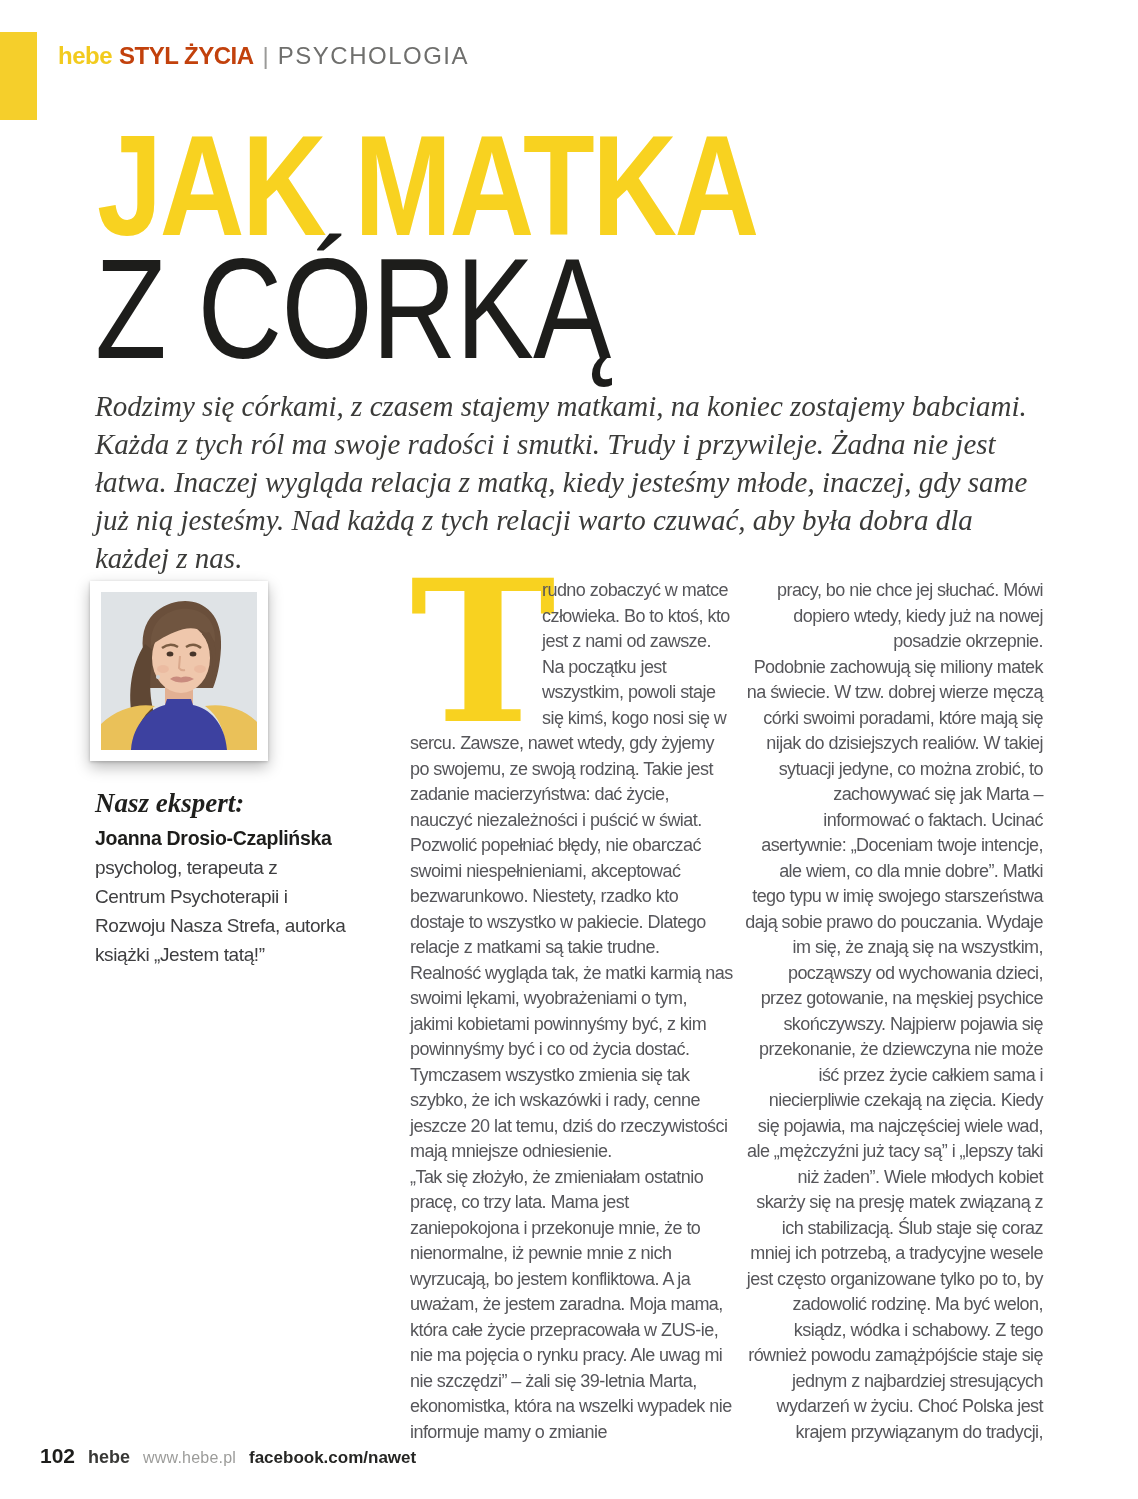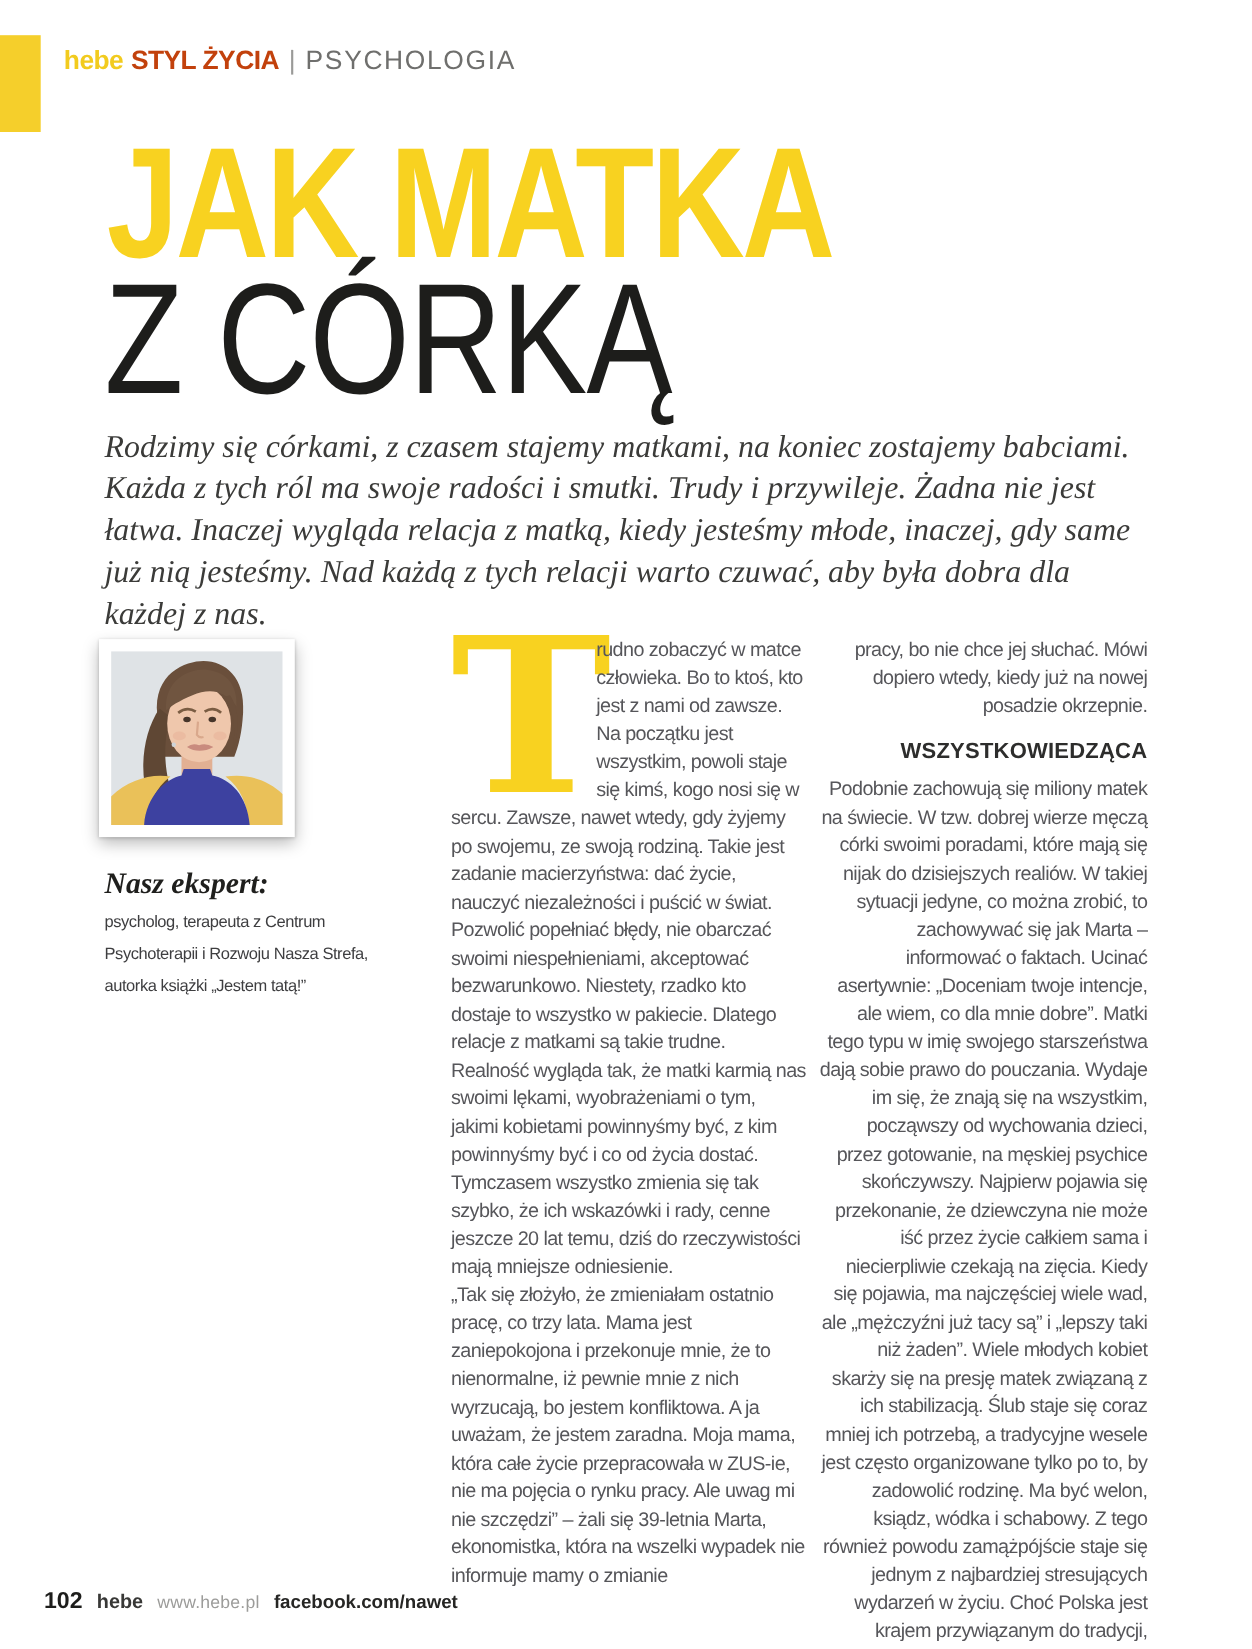--- a/index.html
+++ b/index.html
@@ -38,21 +38,21 @@
     box-shadow: 0 6px 14px rgba(0,0,0,0.28), 0 1px 3px rgba(0,0,0,0.2);
   }
   .photo svg { display: block; width: 156px; height: 158px; }
 
   
   .expert { position: absolute; left: 95px; top: 788px; width: 252px; color: #3e3e40; }
   .expert-label { font-family: "Liberation Serif", serif; font-style: italic; font-weight: bold;
                   font-size: 27px; color: #1f1f1d; margin-bottom: 5px; }
   .expert-name { font-weight: bold; font-size: 19.5px; letter-spacing: -0.3px; color: #1d1d1b;
                  line-height: 29px; }
-  .expert-bio { font-size: 15px; line-height: 29px; letter-spacing: -0.4px; }
+  .expert-bio { font-size: 19px; line-height: 29px; letter-spacing: -0.4px; }
 
   
   .col { position: absolute; top: 578px; font-size: 18px; line-height: 25.5px;
          letter-spacing: -0.55px; color: #56565a; }
   .col1 { left: 410px; width: 323px; }
   .col2 { left: 745px; width: 298px; text-align: right; }
   .body-p { margin: 0; }
   .dropcap {
     float: left; width: 126px; height: 145px; margin: 2px 6px 4px 0;
     font-family: "DejaVu Serif", serif; font-weight: bold; font-size: 196px;
@@ -105,32 +105,32 @@
       <path d="M69 87 Q80 94 93 87 Q86 83 80 85.5 Q74 83 69 87 Z" fill="#c98b7e"></path>
       <circle cx="57" cy="85" r="2" fill="#cfd4d8"></circle>
       <path d="M0 158 L0 132 C16 117 36 111 54 114 C40 124 34 140 33 158 Z" fill="#eac159"></path>
       <path d="M156 158 L156 130 C142 116 122 111 104 114 C118 124 124 140 125 158 Z" fill="#eac159"></path>
       <path d="M30 158 C32 131 50 116 64 113 L66 107 L90 107 L92 113 C108 116 124 131 126 158 Z" fill="#3d41a0"></path>
     </svg>
   </figure>
 
   <div class="expert">
     <div class="expert-label">Nasz ekspert:</div>
+    <div class="expert-name">Joanna Drosio-Czaplińska</div>
     <div class="expert-bio">psycholog, terapeuta z Centrum Psychoterapii i Rozwoju Nasza Strefa, autorka książki „Jestem tatą!”</div>
   </div>
 
   <section class="col col1">
     <div class="dropcap">T</div>
     <p class="body-p">rudno zobaczyć w matce człowieka. Bo to ktoś, kto jest z nami od zawsze. Na początku jest wszystkim, powoli staje się kimś, kogo nosi się w sercu. Zawsze, nawet wtedy, gdy żyjemy po swojemu, ze swoją rodziną. Takie jest zadanie macierzyństwa: dać życie, nauczyć niezależności i puścić w świat. Pozwolić popełniać błędy, nie obarczać swoimi niespełnieniami, akceptować bezwarunkowo. Niestety, rzadko kto dostaje to wszystko w pakiecie. Dlatego relacje z matkami są takie trudne. Realność wygląda tak, że matki karmią nas swoimi lękami, wyobrażeniami o tym, jakimi kobietami powinnyśmy być, z kim powinnyśmy być i co od życia dostać. Tymczasem wszystko zmienia się tak szybko, że ich wskazówki i rady, cenne jeszcze 20 lat temu, dziś do rzeczywistości mają mniejsze odniesienie.</p>
     <p class="body-p">„Tak się złożyło, że zmieniałam ostatnio pracę, co trzy lata. Mama jest zaniepokojona i przekonuje mnie, że to nienormalne, iż pewnie mnie z nich wyrzucają, bo jestem konfliktowa. A ja uważam, że jestem zaradna. Moja mama, która całe życie przepracowała w ZUS-ie, nie ma pojęcia o rynku pracy. Ale uwag mi nie szczędzi” – żali się 39-letnia Marta, ekonomistka, która na wszelki wypadek nie informuje mamy o zmianie</p>
   </section>
 
   <section class="col col2">
     <p class="body-p">pracy, bo nie chce jej słuchać. Mówi dopiero wtedy, kiedy już na nowej posadzie okrzepnie.</p>
-    <h2 class="subhead">WSZYSTKOWIEDZĄCA</h2>
     <p class="body-p">Podobnie zachowują się miliony matek na świecie. W tzw. dobrej wierze męczą córki swoimi poradami, które mają się nijak do dzisiejszych realiów. W takiej sytuacji jedyne, co można zrobić, to zachowywać się jak Marta – informować o faktach. Ucinać asertywnie: „Doceniam twoje intencje, ale wiem, co dla mnie dobre”. Matki tego typu w imię swojego starszeństwa dają sobie prawo do pouczania. Wydaje im się, że znają się na wszystkim, począwszy od wychowania dzieci, przez gotowanie, na męskiej psychice skończywszy. Najpierw pojawia się przekonanie, że dziewczyna nie może iść przez życie całkiem sama i niecierpliwie czekają na zięcia. Kiedy się pojawia, ma najczęściej wiele wad, ale „mężczyźni już tacy są” i „lepszy taki niż żaden”. Wiele młodych kobiet skarży się na presję matek związaną z ich stabilizacją. Ślub staje się coraz mniej ich potrzebą, a tradycyjne wesele jest często organizowane tylko po to, by zadowolić rodzinę. Ma być welon, ksiądz, wódka i schabowy. Z tego również powodu zamążpójście staje się jednym z najbardziej stresujących wydarzeń w życiu. Choć Polska jest krajem przywiązanym do tradycji,</p>
   </section>
 
   <footer class="footer">
     <span class="pg">102</span>
     <span class="fbrand">hebe</span>
     <span class="fsite">www.hebe.pl</span>
     <span class="ffb">facebook.com/nawet</span>
   </footer>
 

